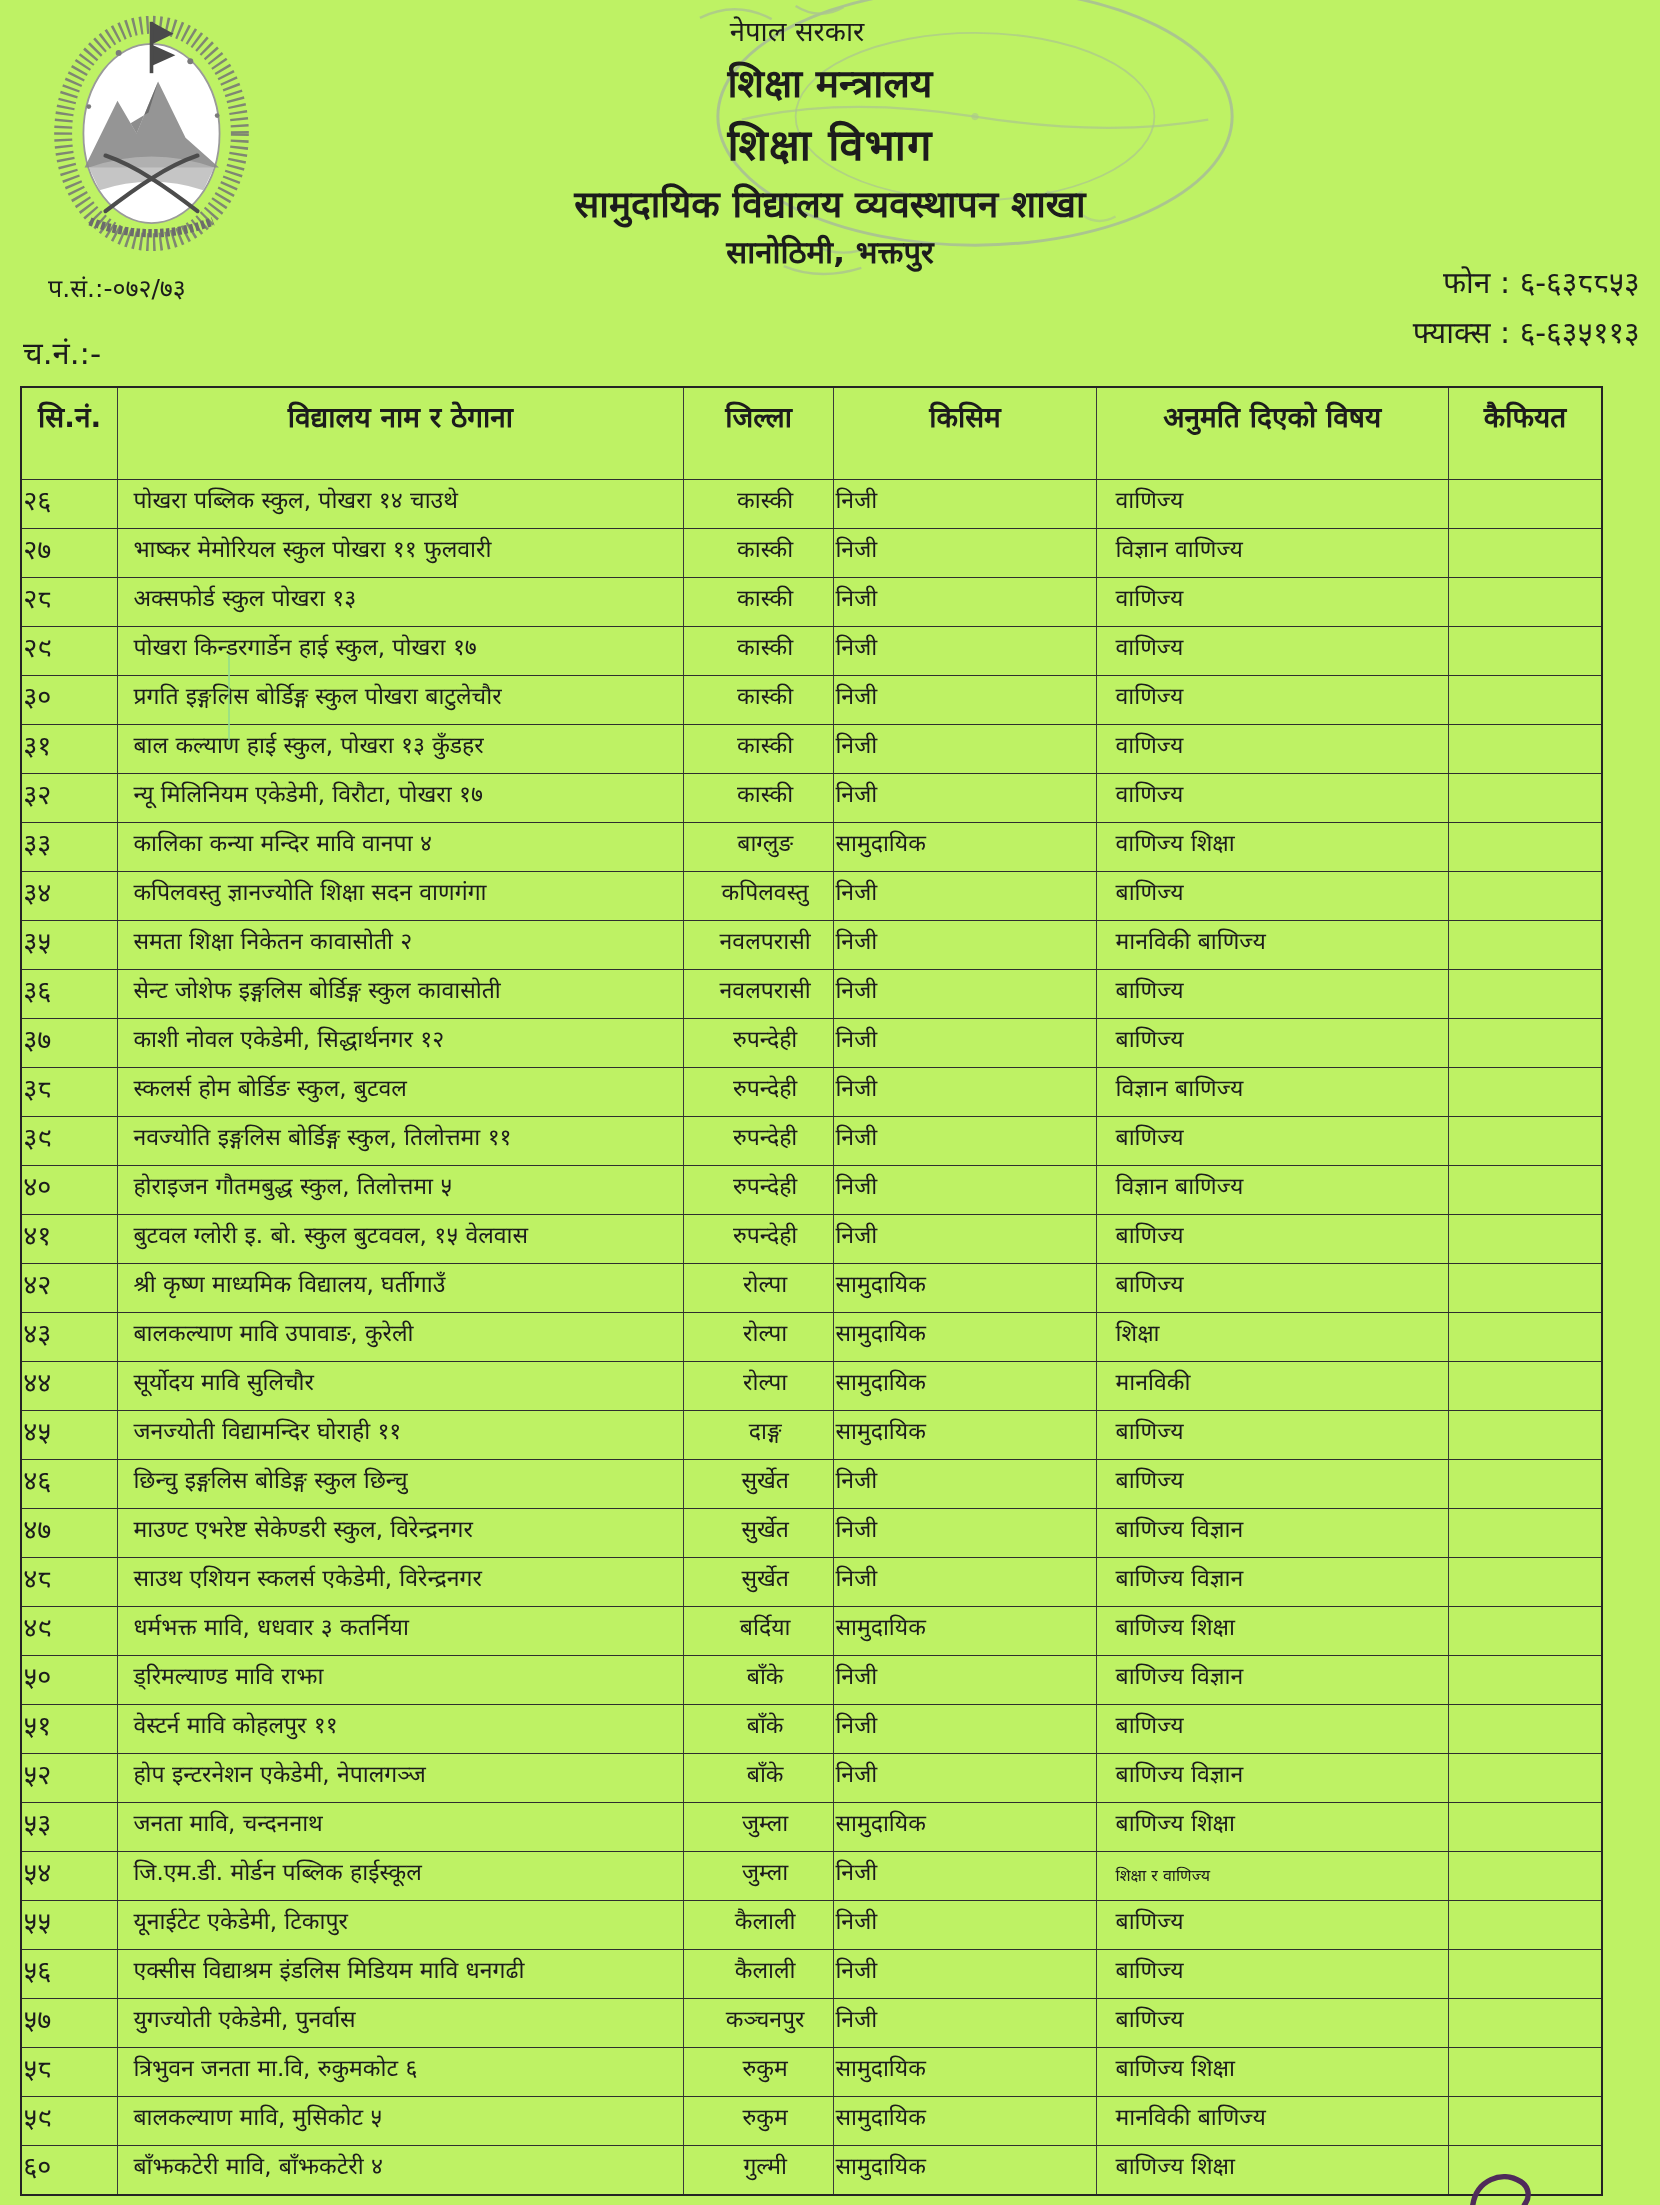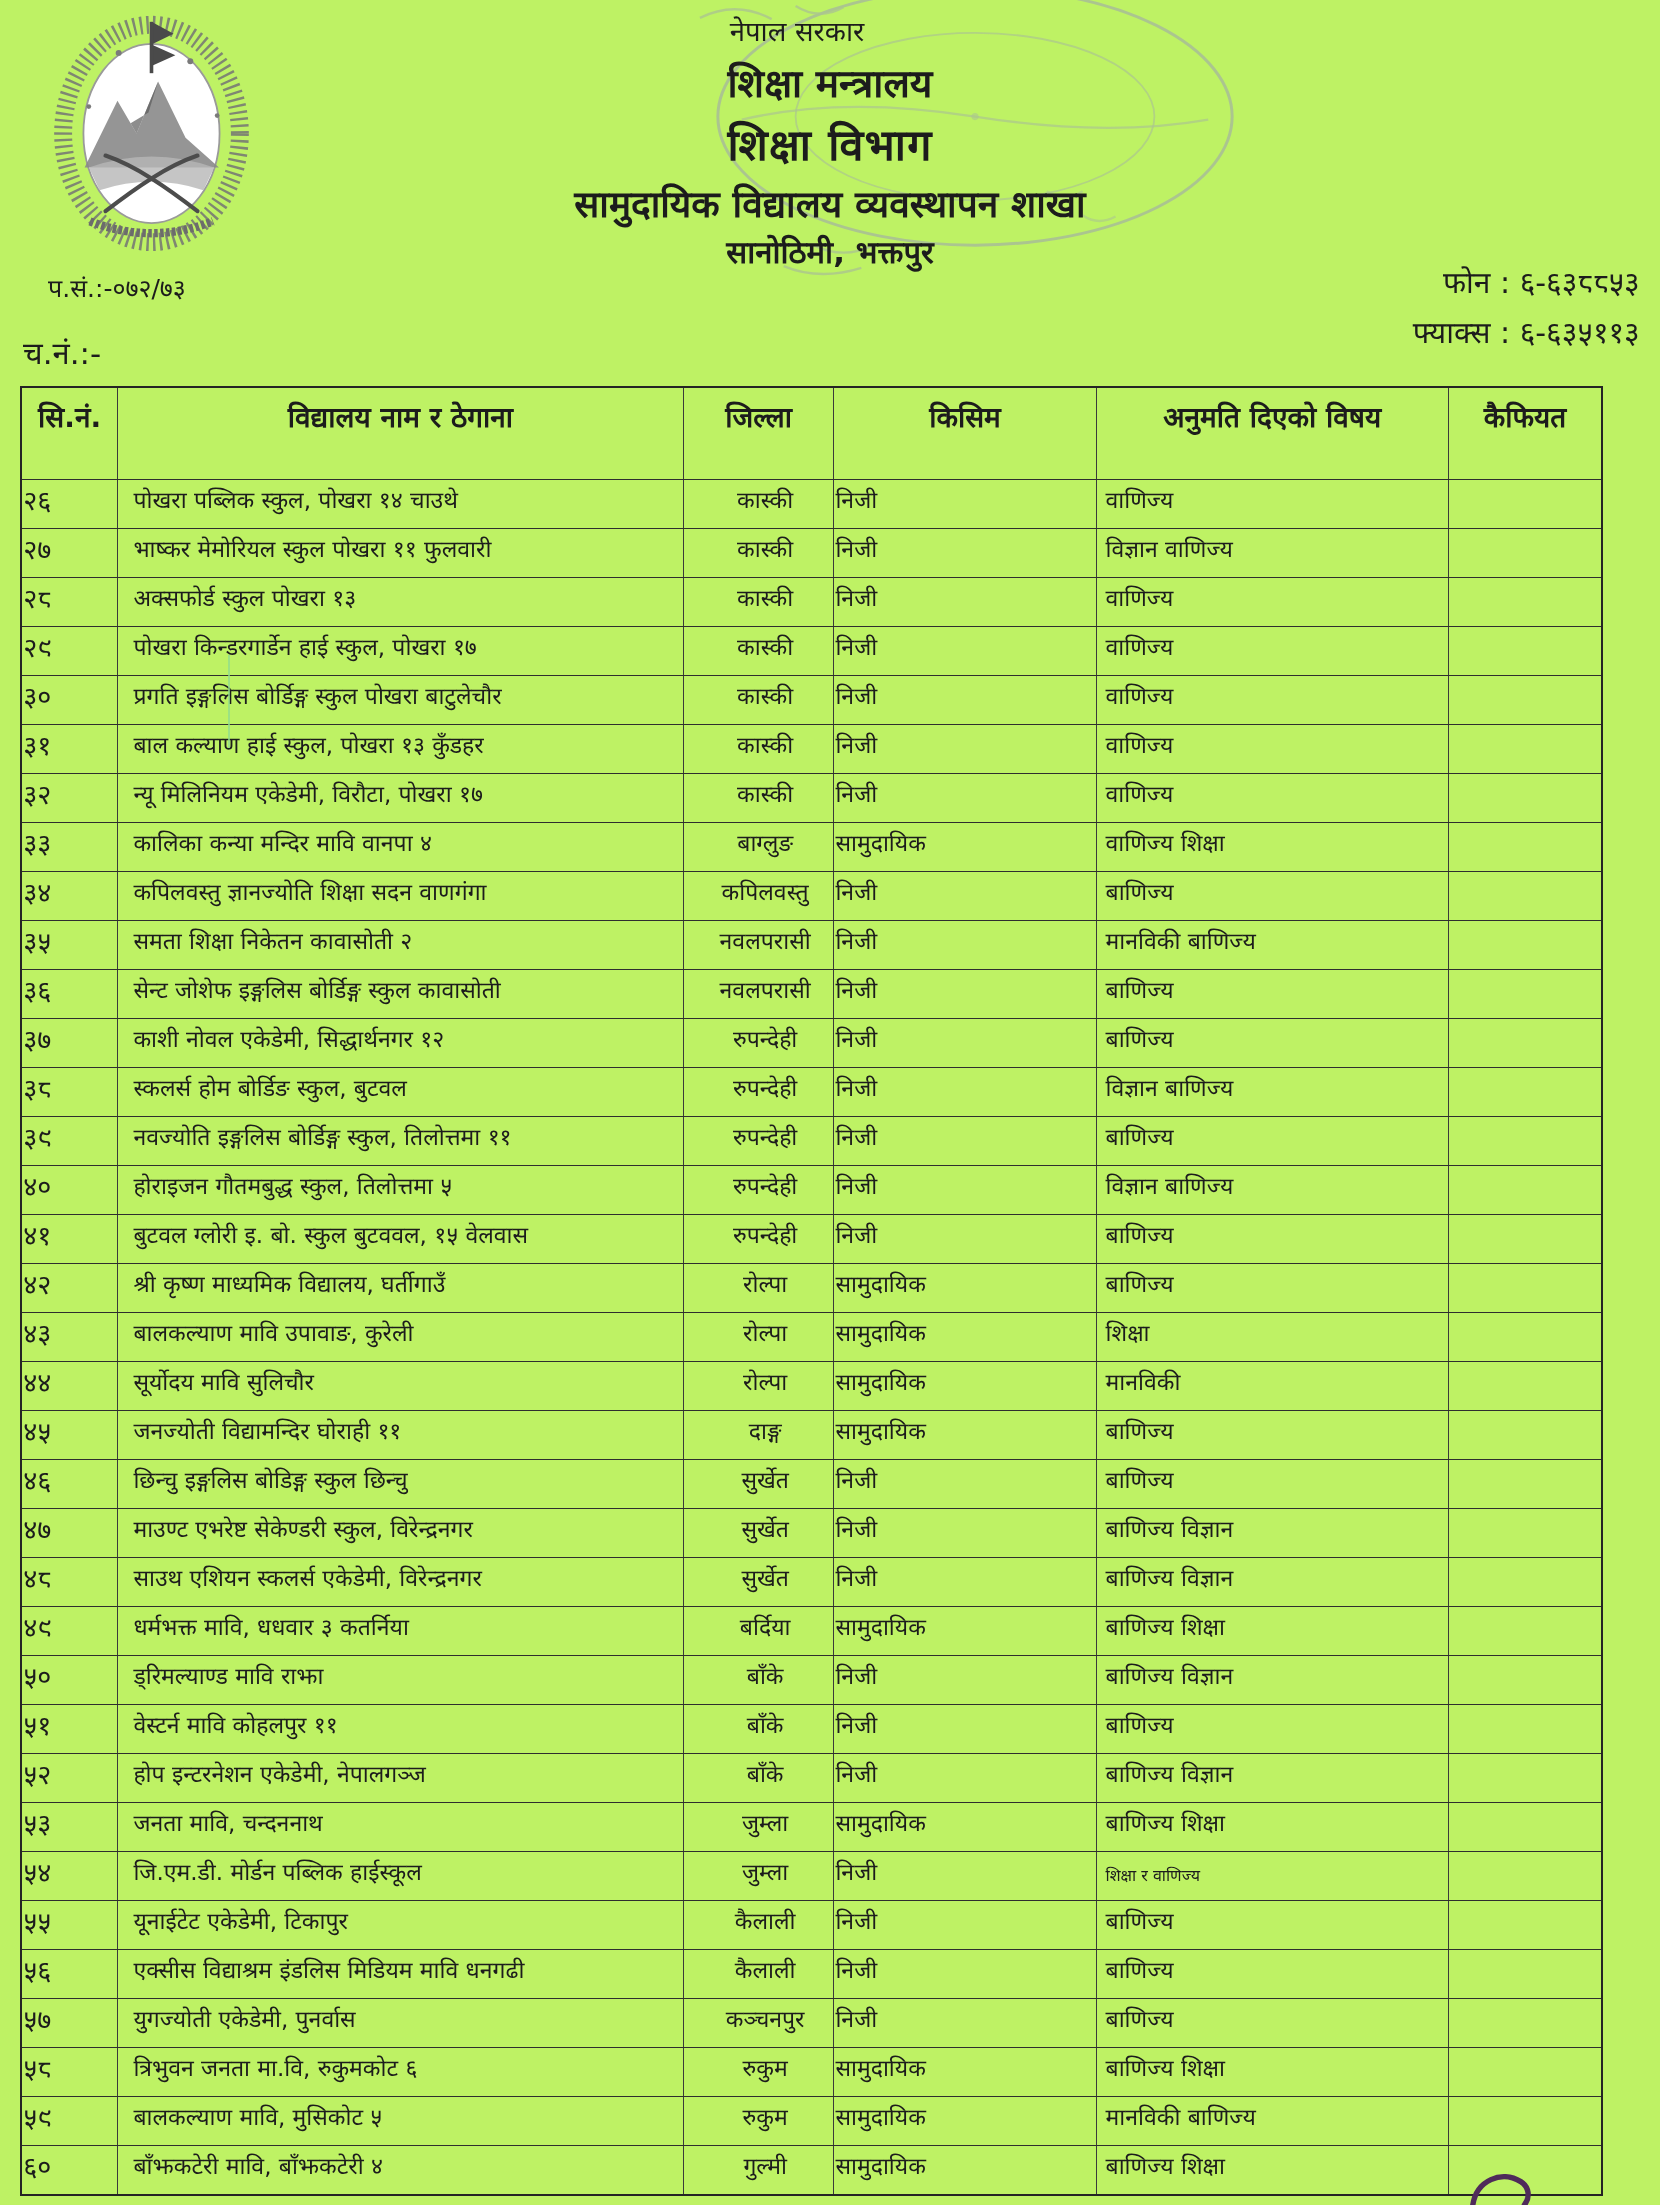--- a/index.html
+++ b/index.html
@@ -38,21 +38,21 @@
     border-top:1.8px solid #2e2e2e;border-bottom:1.8px solid #2e2e2e;
     vertical-align:top;overflow:hidden;white-space:nowrap;
   }
   thead th{height:81px;padding-top:9px;font-size:28px;font-weight:700;text-align:center;}
   tbody tr{height:49px;}
   tbody td{font-size:23px;line-height:27.5px;padding-top:6.6px;}
   td.f-sn{font-size:27px;}
   td.f-name{padding-left:15.5px;}
   td.f-district{text-align:center;padding-left:14px;}
   td.f-type{text-align:left;}
-  td.f-subject{padding-left:9px;}
+  td.f-subject{padding-left:19px;}
   td.small-subject{font-size:16px;padding-top:9.6px;}
   
   .artifact-green{position:absolute;left:228px;top:655px;width:1.8px;height:93px;
                   background:#8fdc8f;opacity:.75;}
   .pen-mark{position:absolute;left:1468px;top:2172px;width:78px;height:33px;}
 </style>
 </head>
 <body>
 
 <div class="page">

